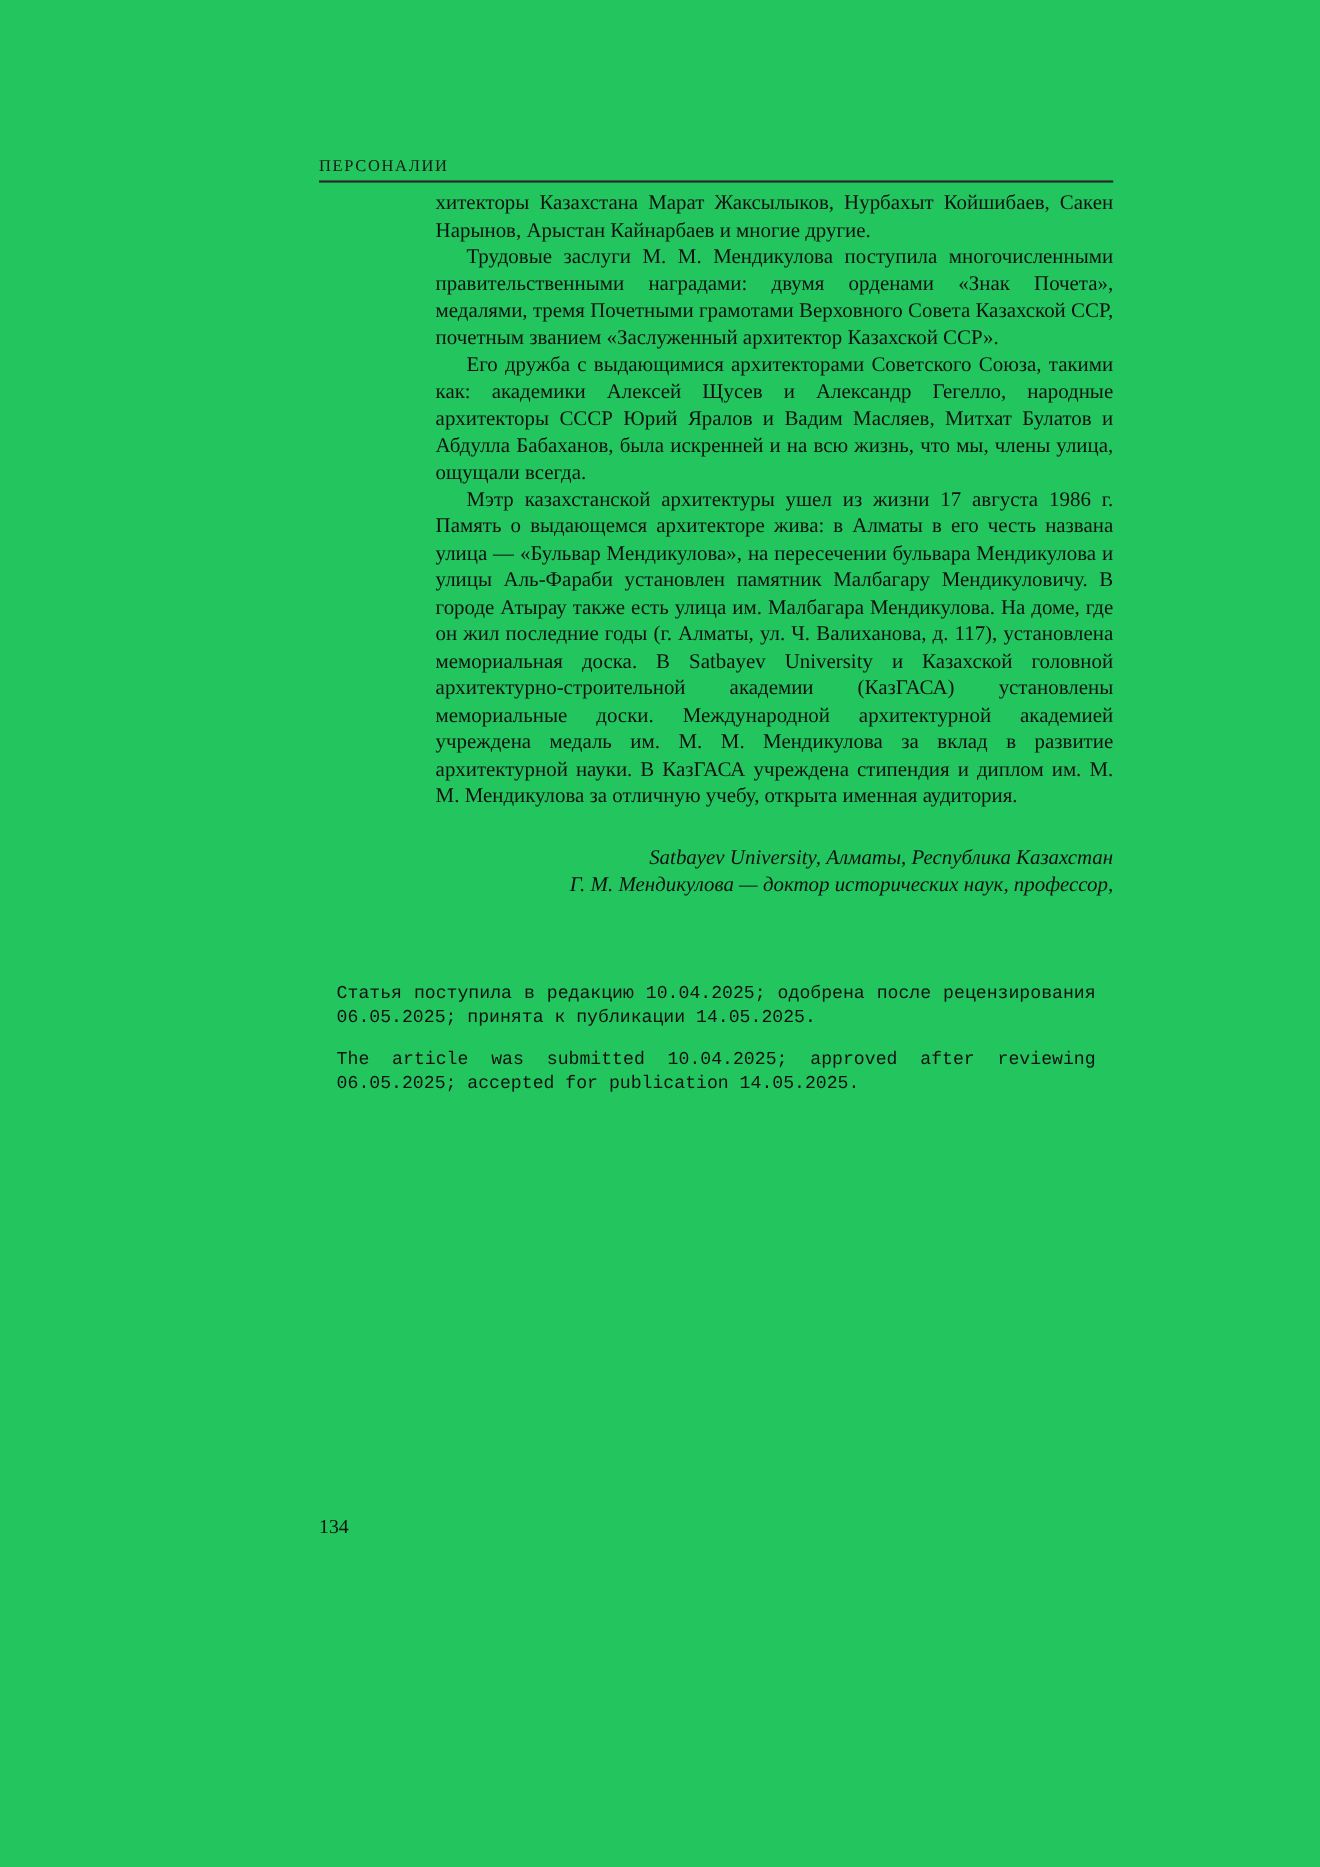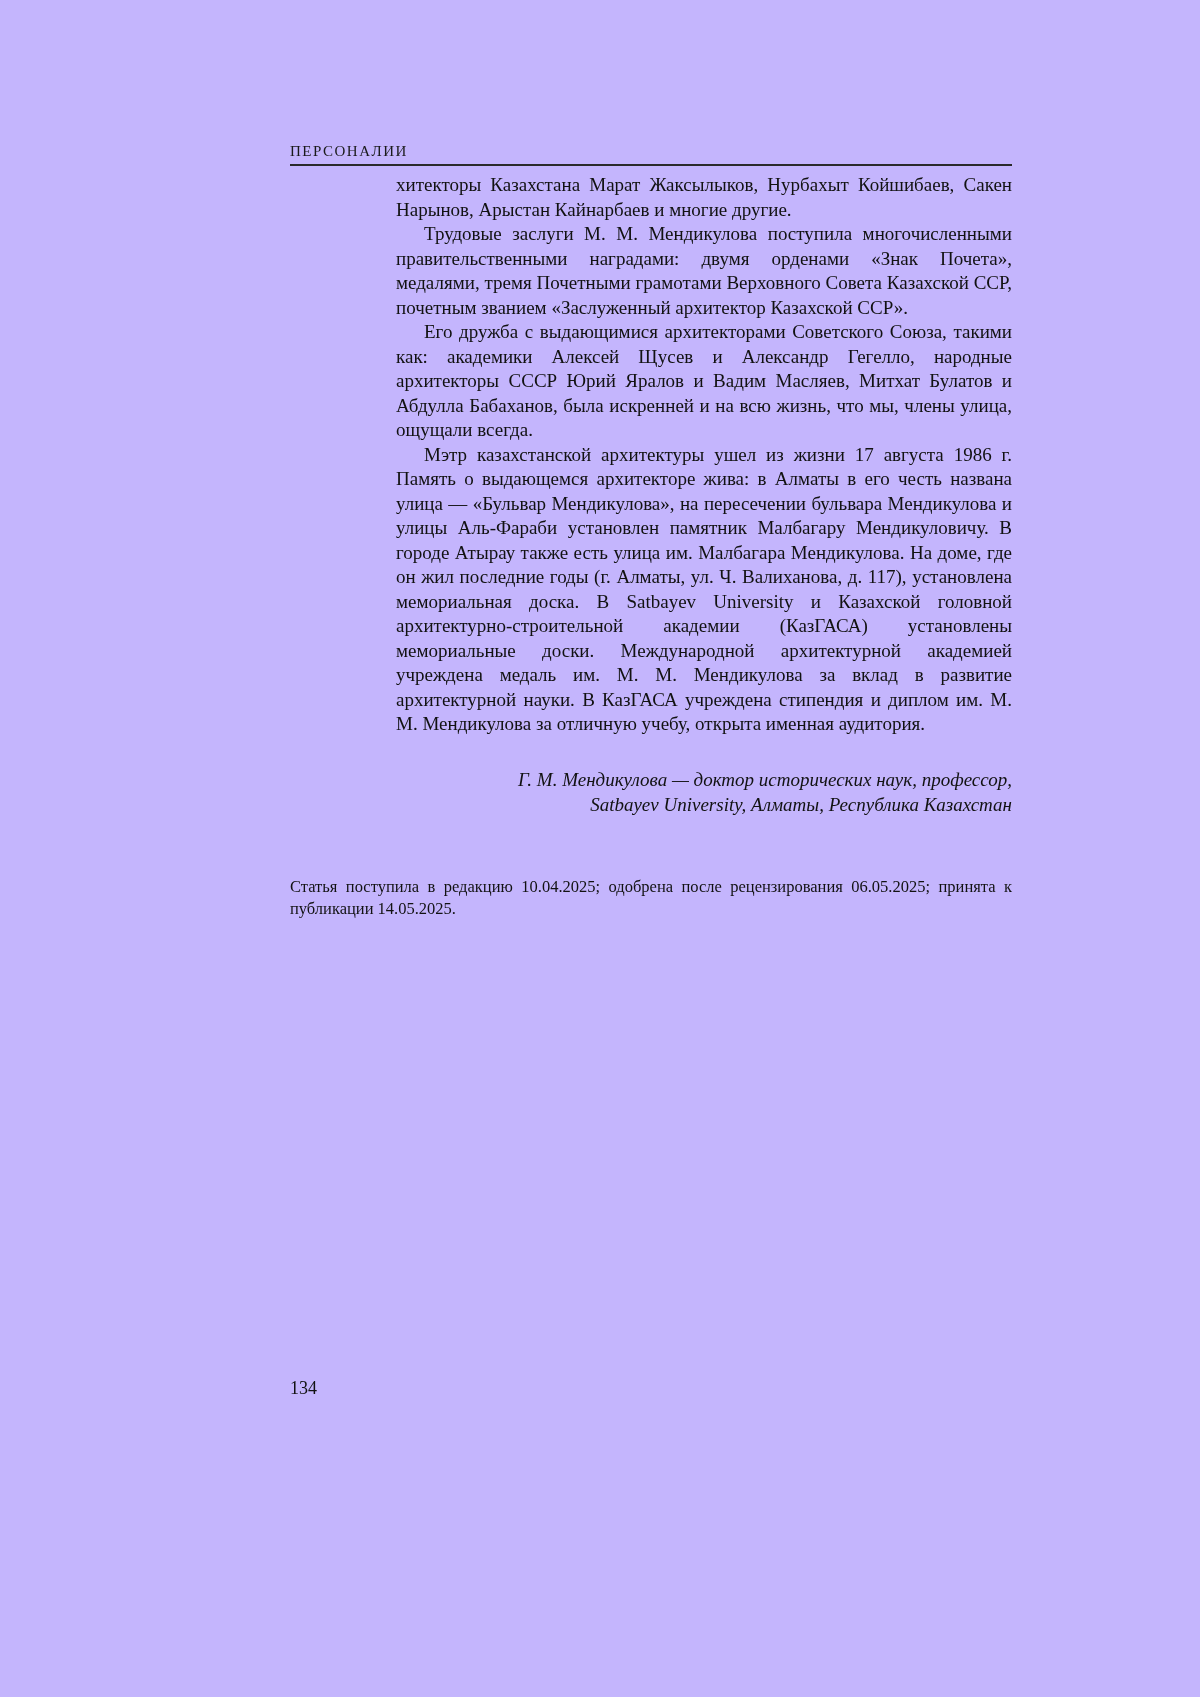--- a/index.html
+++ b/index.html
@@ -4,21 +4,21 @@
 <style>
   html, body {
     margin: 0;
     padding: 0;
     background: #ffffff;
   }
   .page {
     position: relative;
     width: 1200px;
     height: 1697px;
-    background: #c4b5fd;
+    background: #22c55e;
     color: #121212;
     font-family: "Liberation Serif", serif;
     overflow: hidden;
   }
   .running-head {
     position: absolute;
     left: 290px;
     top: 143px;
     width: 722px;
   }
@@ -65,21 +65,22 @@
   .submission {
     position: absolute;
     left: 290px;
     top: 876px;
     width: 722px;
     font-size: 16.5px;
     line-height: 22px;
     text-align: justify;
   }
   .submission p {
-    margin: 0;
+    margin: 16px;
+    font-family: Liberation Mono, monospace;
   }
   .page-number {
     position: absolute;
     left: 290px;
     top: 1378px;
     font-size: 18px;
     text-align: right;
   }
 </style>
 </head>
@@ -92,26 +93,27 @@
     <div class="rule"></div>
   </header>
 
   <main class="body-column">
     <p class="no-indent">хитекторы Казахстана Марат Жаксылыков, Нурбахыт Койшибаев, Сакен Нарынов, Арыстан Кайнарбаев и многие другие.</p>
     <p>Трудовые заслуги М. М. Мендикулова поступила многочисленными правительственными наградами: двумя орденами «Знак Почета», медалями, тремя Почетными грамотами Верховного Совета Казахской ССР, почетным званием «Заслуженный архитектор Казахской ССР».</p>
     <p>Его дружба с выдающимися архитекторами Советского Союза, такими как: академики Алексей Щусев и Александр Гегелло, народные архитекторы СССР Юрий Яралов и Вадим Масляев, Митхат Булатов и Абдулла Бабаханов, была искренней и на всю жизнь, что мы, члены улица, ощущали всегда.</p>
     <p>Мэтр казахстанской архитектуры ушел из жизни 17 августа 1986 г. Память о выдающемся архитекторе жива: в Алматы в его честь названа улица — «Бульвар Мендикулова», на пересечении бульвара Мендикулова и улицы Аль-Фараби установлен памятник Малбагару Мендикуловичу. В городе Атырау также есть улица им. Малбагара Мендикулова. На доме, где он жил последние годы (г. Алматы, ул. Ч. Валиханова, д. 117), установлена мемориальная доска. В Satbayev University и Казахской головной архитектурно-строительной академии (КазГАСА) установлены мемориальные доски. Международной архитектурной академией учреждена медаль им. М. М. Мендикулова за вклад в развитие архитектурной науки. В КазГАСА учреждена стипендия и диплом им. М. М. Мендикулова за отличную учебу, открыта именная аудитория.</p>
 
     <div class="author-block">
+      <p>Satbayev University, Алматы, Республика Казахстан</p>
       <p>Г. М. Мендикулова — доктор исторических наук, профессор,</p>
-      <p>Satbayev University, Алматы, Республика Казахстан</p>
     </div>
   </main>
 
   <section class="submission">
     <p>Статья поступила в редакцию 10.04.2025; одобрена после рецензирования 06.05.2025; принята к публикации 14.05.2025.</p>
+    <p>The article was submitted 10.04.2025; approved after reviewing 06.05.2025; accepted for publication 14.05.2025.</p>
   </section>
 
   <footer>
     <span class="page-number">134</span>
   </footer>
 
 </div>
 
 </body></html>

